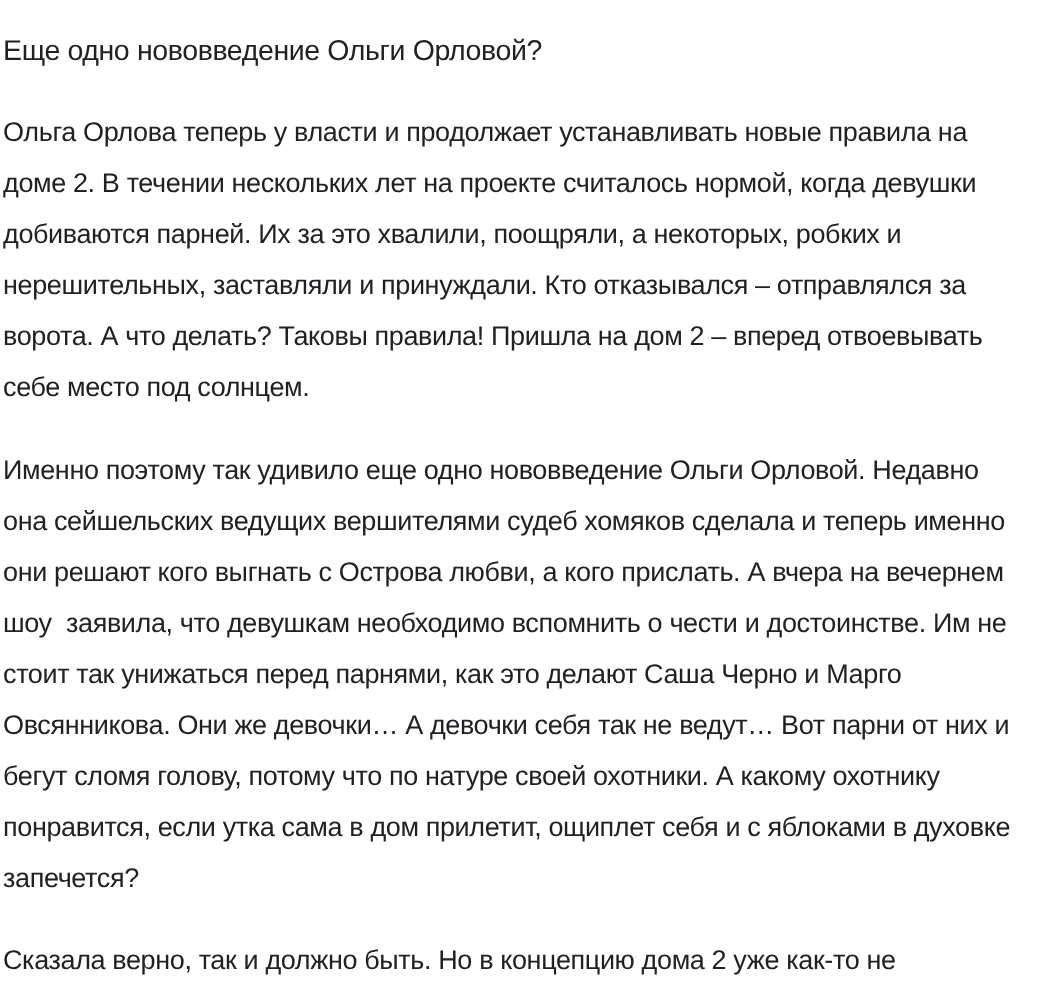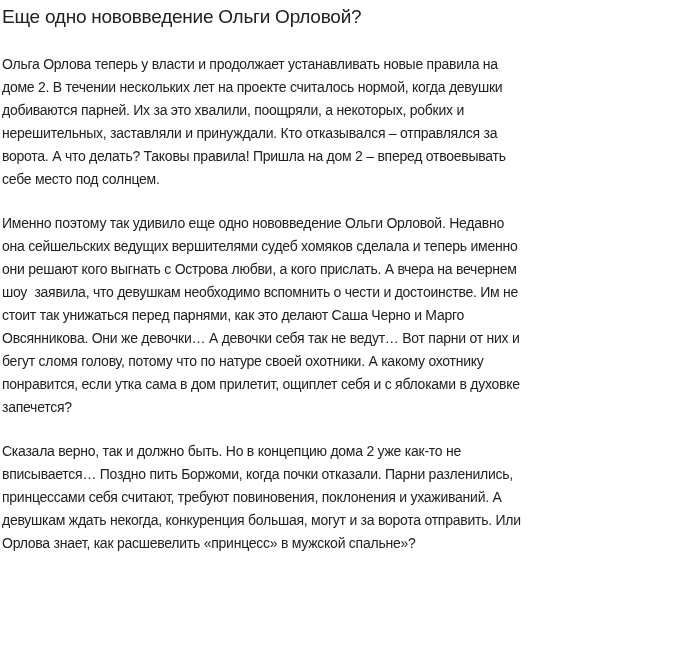--- a/index.html
+++ b/index.html
@@ -10,41 +10,41 @@
   }
   body {
     font-family: "Liberation Sans", sans-serif;
     color: #202124;
     overflow: hidden;
   }
   .article {
     width: 699px;
     height: 654px;
     box-sizing: border-box;
-    padding: 3px 4px 0 2px;
+    padding: 21px 4px 0 2px;
     overflow: hidden;
   }
   .article-title {
     font-size: 19px;
     font-weight: 400;
     line-height: 27px;
     letter-spacing: -0.25px;
     margin: 0 0 23px 0;
     white-space: pre;
   }
   .byline {
     font-size: 18px;
     line-height: 27px;
     letter-spacing: -0.25px;
     margin: 0 0 20px 0;
     white-space: pre;
   }
   .paragraph {
-    font-size: 14px;
-    line-height: 23px;
+    font-size: 18px;
+    line-height: 34px;
     letter-spacing: -0.25px;
     margin: 0 0 21px 0;
     white-space: pre;
   }
 </style>
 </head>
 <body>
 
 <div class="article">
   <h1 class="article-title">Еще одно нововведение Ольги Орловой?</h1>

